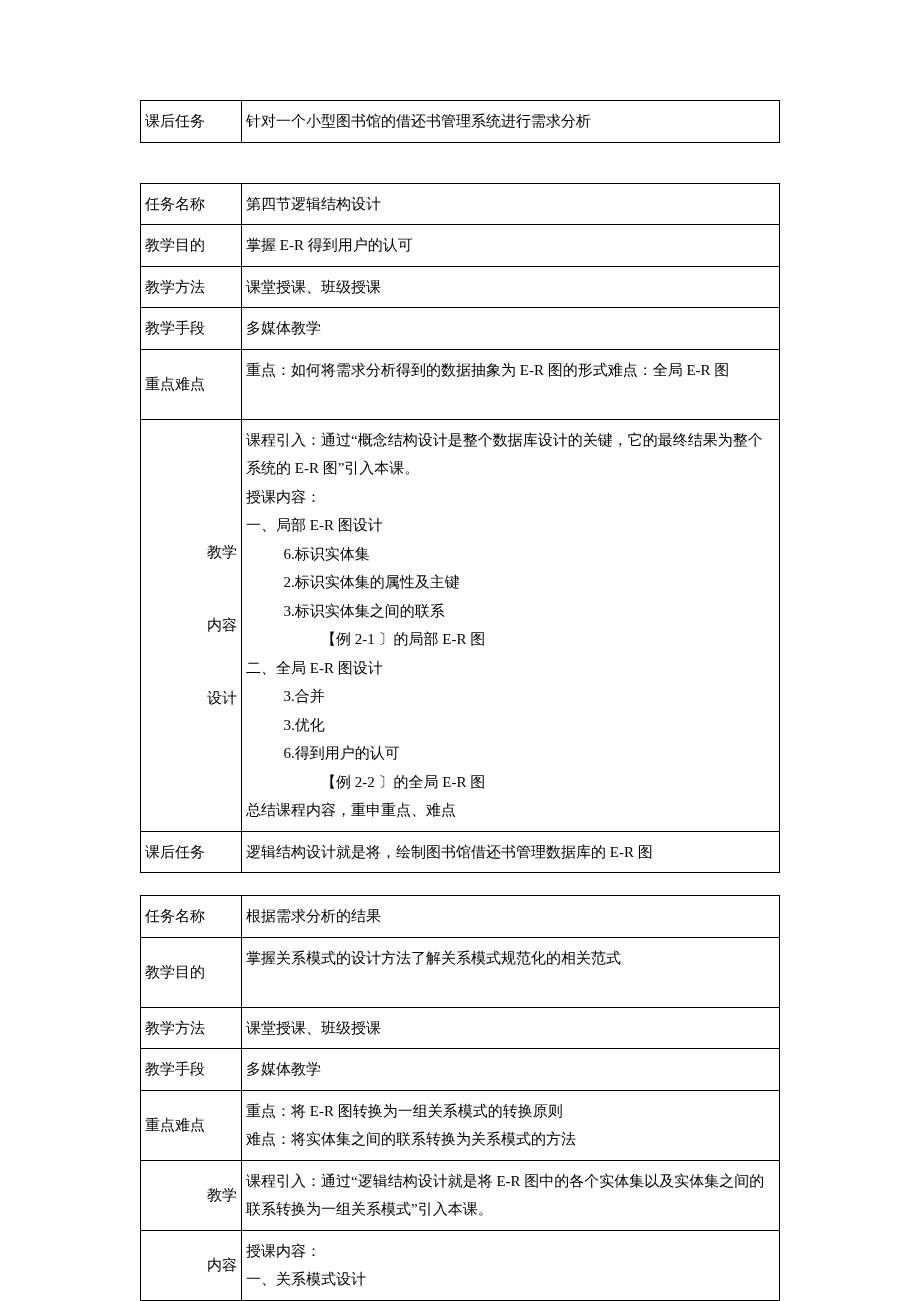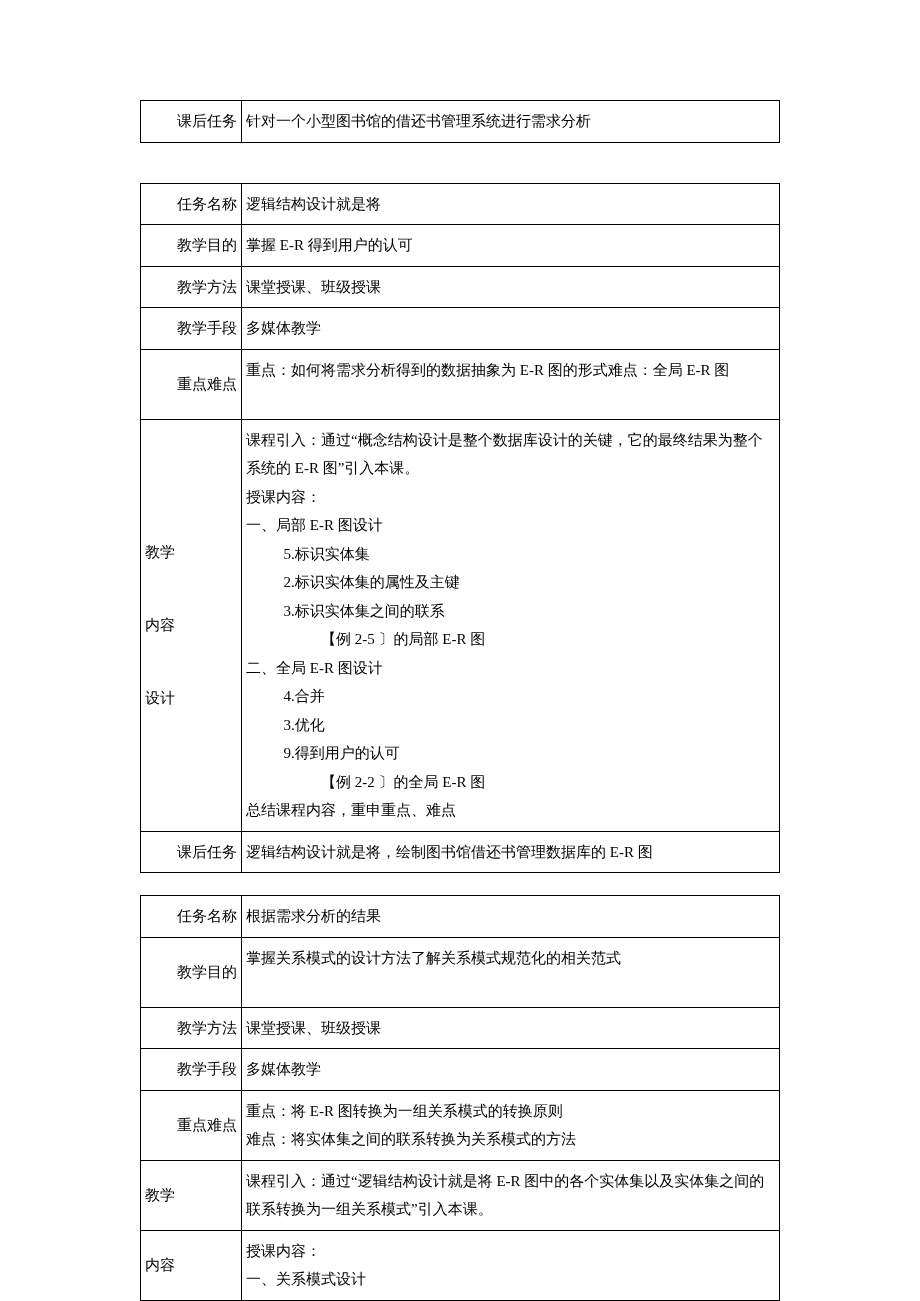--- a/index.html
+++ b/index.html
@@ -20,25 +20,25 @@
     margin-bottom: 40px;
   }
   td {
     border: 1px solid #000;
     padding: 6px 4px;
     vertical-align: middle;
     line-height: 1.9;
   }
   td.label {
     width: 92px;
-    text-align: right;
+    text-align: left;
   }
   td.label-stack {
     width: 92px;
-    text-align: left;
+    text-align: right;
   }
   td.label-stack div {
     margin: 8px 0;
   }
   .content-block {
     line-height: 1.9;
   }
   .indent1 { padding-left: 2.5em; }
   .indent2 { padding-left: 5em; }
   table.small-gap { margin-bottom: 22px; }
@@ -54,21 +54,21 @@
       <td class="label">课后任务</td>
       <td>针对一个小型图书馆的借还书管理系统进行需求分析</td>
     </tr>
   </tbody>
     </table>
 
   <table class="small-gap">
     <tbody>
         <tr>
       <td class="label">任务名称</td>
-      <td>逻辑结构设计就是将</td>
+      <td>第四节逻辑结构设计</td>
     </tr>
     <tr>
       <td class="label">教学目的</td>
       <td>掌握 E-R 得到用户的认可</td>
     </tr>
     <tr>
       <td class="label">教学方法</td>
       <td>课堂授课、班级授课</td>
     </tr>
     <tr>
@@ -88,28 +88,28 @@
         <div>&nbsp;</div>
         <div>内容</div>
         <div>&nbsp;</div>
         <div>设计</div>
       </td>
       <td>
         <div class="content-block">
           <div>课程引入：通过“概念结构设计是整个数据库设计的关键，它的最终结果为整个系统的 E-R 图”引入本课。</div>
           <div>授课内容：</div>
           <div>一、局部 E-R 图设计</div>
-          <div class="indent1">5.标识实体集</div>
+          <div class="indent1">6.标识实体集</div>
           <div class="indent1">2.标识实体集的属性及主键</div>
           <div class="indent1">3.标识实体集之间的联系</div>
-          <div class="indent2">【例 2-5 〕的局部 E-R 图</div>
+          <div class="indent2">【例 2-1 〕的局部 E-R 图</div>
           <div>二、全局 E-R 图设计</div>
-          <div class="indent1">4.合并</div>
+          <div class="indent1">3.合并</div>
           <div class="indent1">3.优化</div>
-          <div class="indent1">9.得到用户的认可</div>
+          <div class="indent1">6.得到用户的认可</div>
           <div class="indent2">【例 2-2 〕的全局 E-R 图</div>
           <div>总结课程内容，重申重点、难点</div>
         </div>
       </td>
     </tr>
     <tr>
       <td class="label">课后任务</td>
       <td>逻辑结构设计就是将，绘制图书馆借还书管理数据库的 E-R 图</td>
     </tr>
   </tbody>

